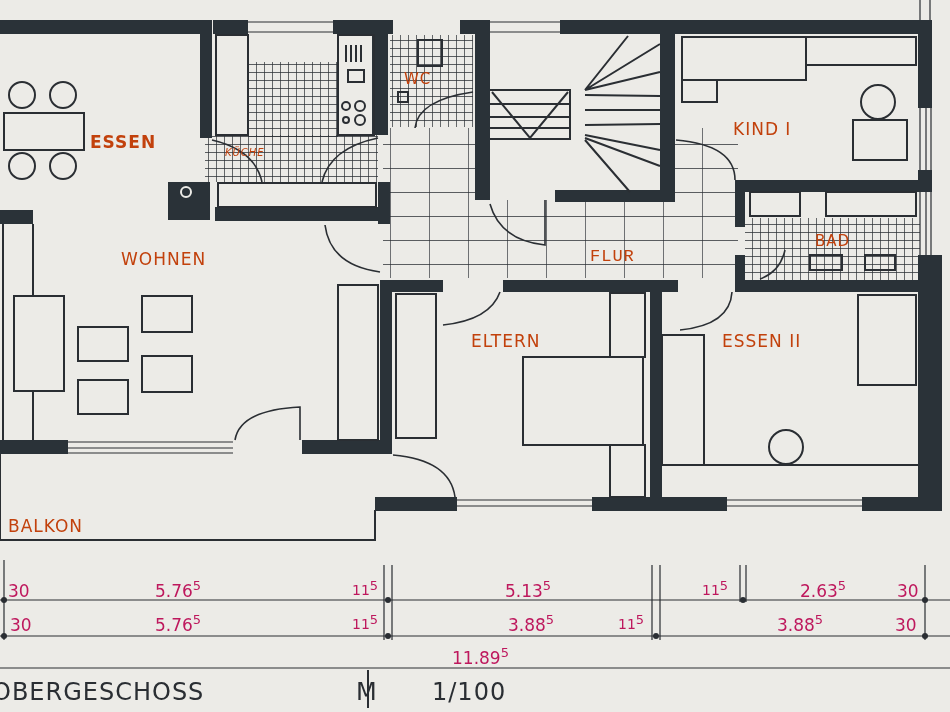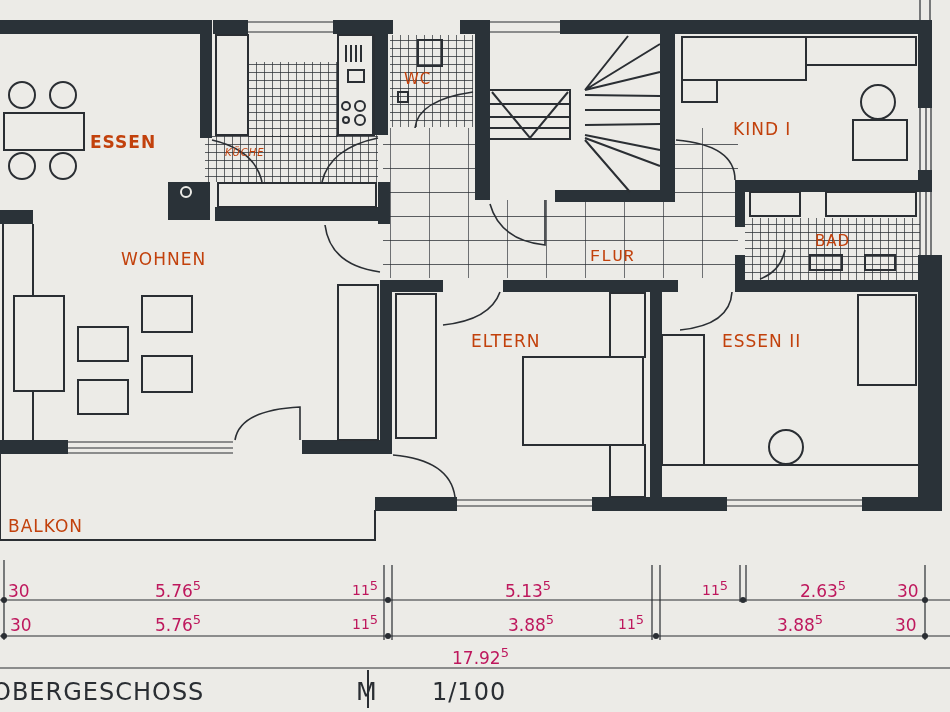--- a/index.html
+++ b/index.html
@@ -196,17 +196,17 @@
 <div class="dim" style="left:897px;top:583px;"><span>30</span></div>
 
 <div class="dim" style="left:10px;top:617px;"><span>30</span></div>
 <div class="dim" style="left:155px;top:617px;"><span>5.76</span><sup>5</sup></div>
 <div class="dim" style="left:352px;top:617px;font-size:14px;"><span>11</span><sup>5</sup></div>
 <div class="dim" style="left:508px;top:617px;"><span>3.88</span><sup>5</sup></div>
 <div class="dim" style="left:618px;top:617px;font-size:14px;"><span>11</span><sup>5</sup></div>
 <div class="dim" style="left:777px;top:617px;"><span>3.88</span><sup>5</sup></div>
 <div class="dim" style="left:895px;top:617px;"><span>30</span></div>
 
-<div class="dim" style="left:452px;top:650px;"><span>17.92</span><sup>5</sup></div>
+<div class="dim" style="left:452px;top:650px;"><span>11.89</span><sup>5</sup></div>
 
 <div class="title" style="left:-8px;top:680px;">OBERGESCHOSS</div>
 <div class="title" style="left:356px;top:680px;">M</div>
 <div class="title" style="left:432px;top:680px;">1/100</div>
 
 </body></html>

